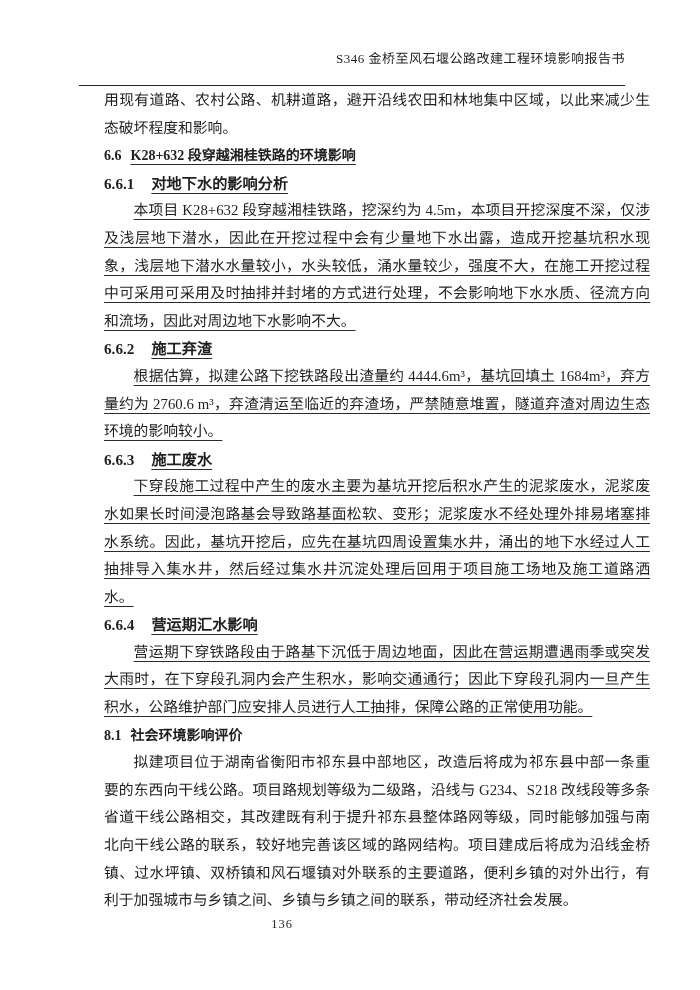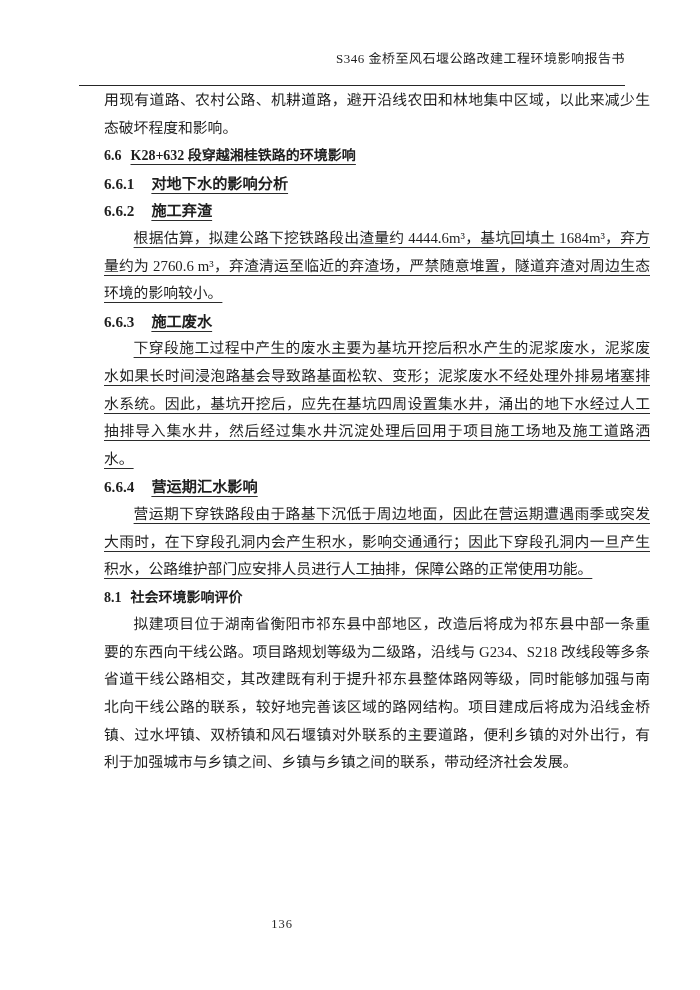--- a/index.html
+++ b/index.html
@@ -95,20 +95,23 @@
     </p>
 
     <p class="h2">
       <span class="num">6.6</span><span class="u">K28+632 段穿越湘桂铁路的环境影响</span>
     </p>
 
     <p class="h3">
       <span class="num">6.6.1</span><span class="u">对地下水的影响分析</span>
     </p>
 
+    <p class="body-par indent u">
+      <span>本项目 K28+632 段穿越湘桂铁路，挖深约为 4.5m，本项目开挖深度不深，仅涉及浅层地下潜水，因此在开挖过程中会有少量地下水出露，造成开挖基坑积水现象，浅层地下潜水水量较小，水头较低，涌水量较少，强度不大，在施工开挖过程中可采用可采用及时抽排并封堵的方式进行处理，不会影响地下水水质、径流方向和流场，因此对周边地下水影响不大。</span>
+    </p>
 
     <p class="h3">
       <span class="num">6.6.2</span><span class="u">施工弃渣</span>
     </p>
 
     <p class="body-par indent u">
       <span>根据估算，拟建公路下挖铁路段出渣量约 4444.6m³，基坑回填土 1684m³，弃方量约为 2760.6 m³，弃渣清运至临近的弃渣场，严禁随意堆置，隧道弃渣对周边生态环境的影响较小。</span>
     </p>
 
     <p class="h3">

